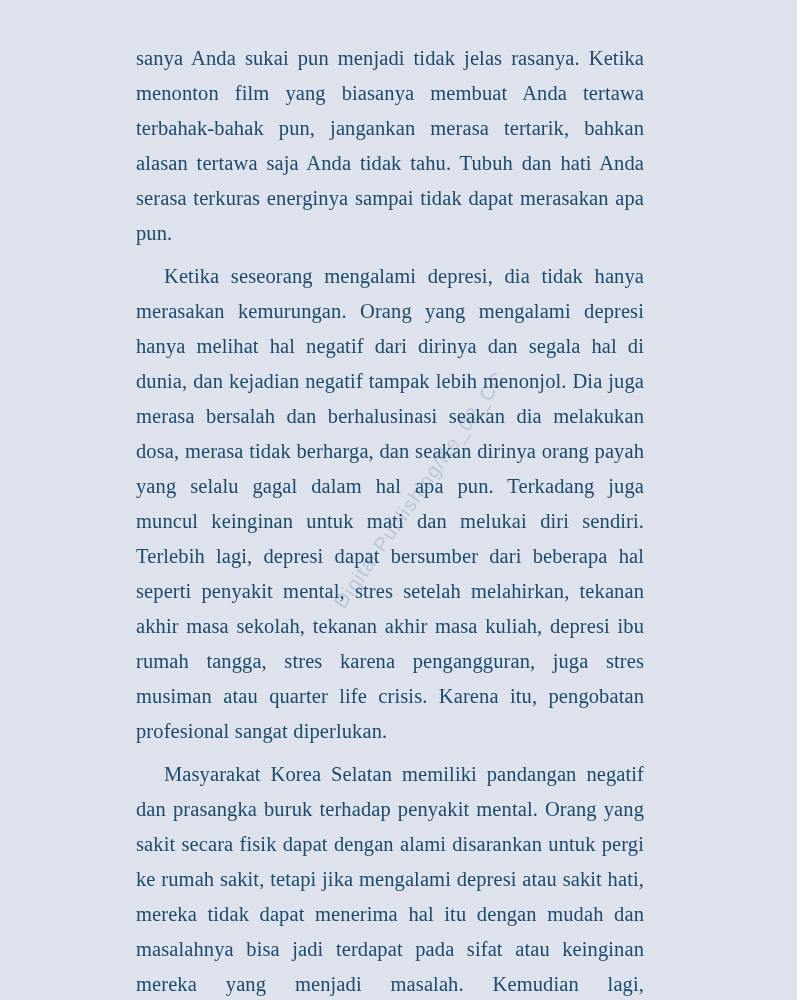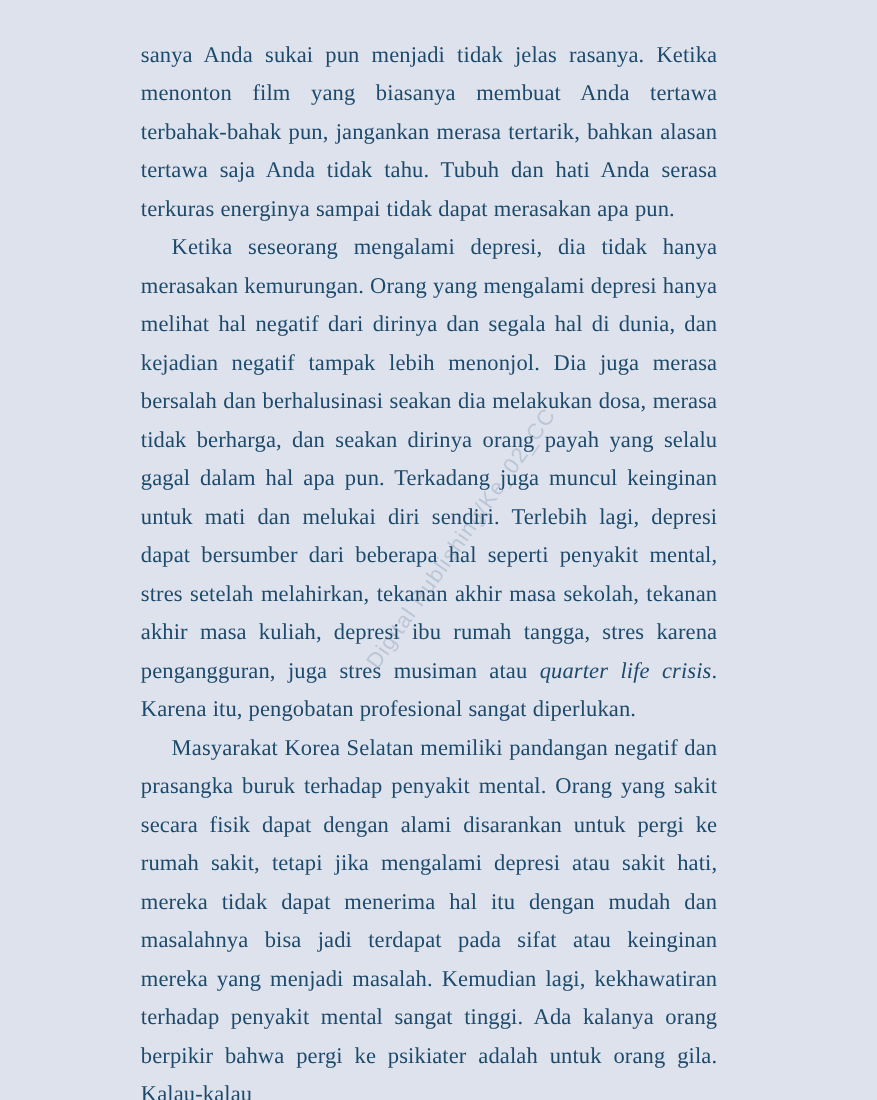--- a/index.html
+++ b/index.html
@@ -43,21 +43,21 @@
   
   #textblock {
     position: absolute;
     left: 128px;
     top: 33px;
     width: 524px;
     z-index: 2;
   }
 
   p.para {
-    margin: 0;
+    margin: 8px;
     padding: 0;
     text-indent: 28px;
     text-align: justify;
     text-justify: inter-word;
     font-size: 20.5px;
     line-height: 35px;
     color: #1d4a6b;
     letter-spacing: 0.1px;
     word-spacing: 0.3px;
     -webkit-font-smoothing: antialiased;
@@ -65,21 +65,20 @@
   p.para.first {
     text-indent: 0;
   }
   p.para.last::after {
     
     content: "";
     display: inline-block;
     width: 100%;
   }
   .ital {
-    font-style: italic;
   }
 </style>
 </head>
 <body>
 
 <div id="page">
 
   <div id="watermark">Digital Publishing/Ke_02_CC</div>
 
   <div id="textblock">

